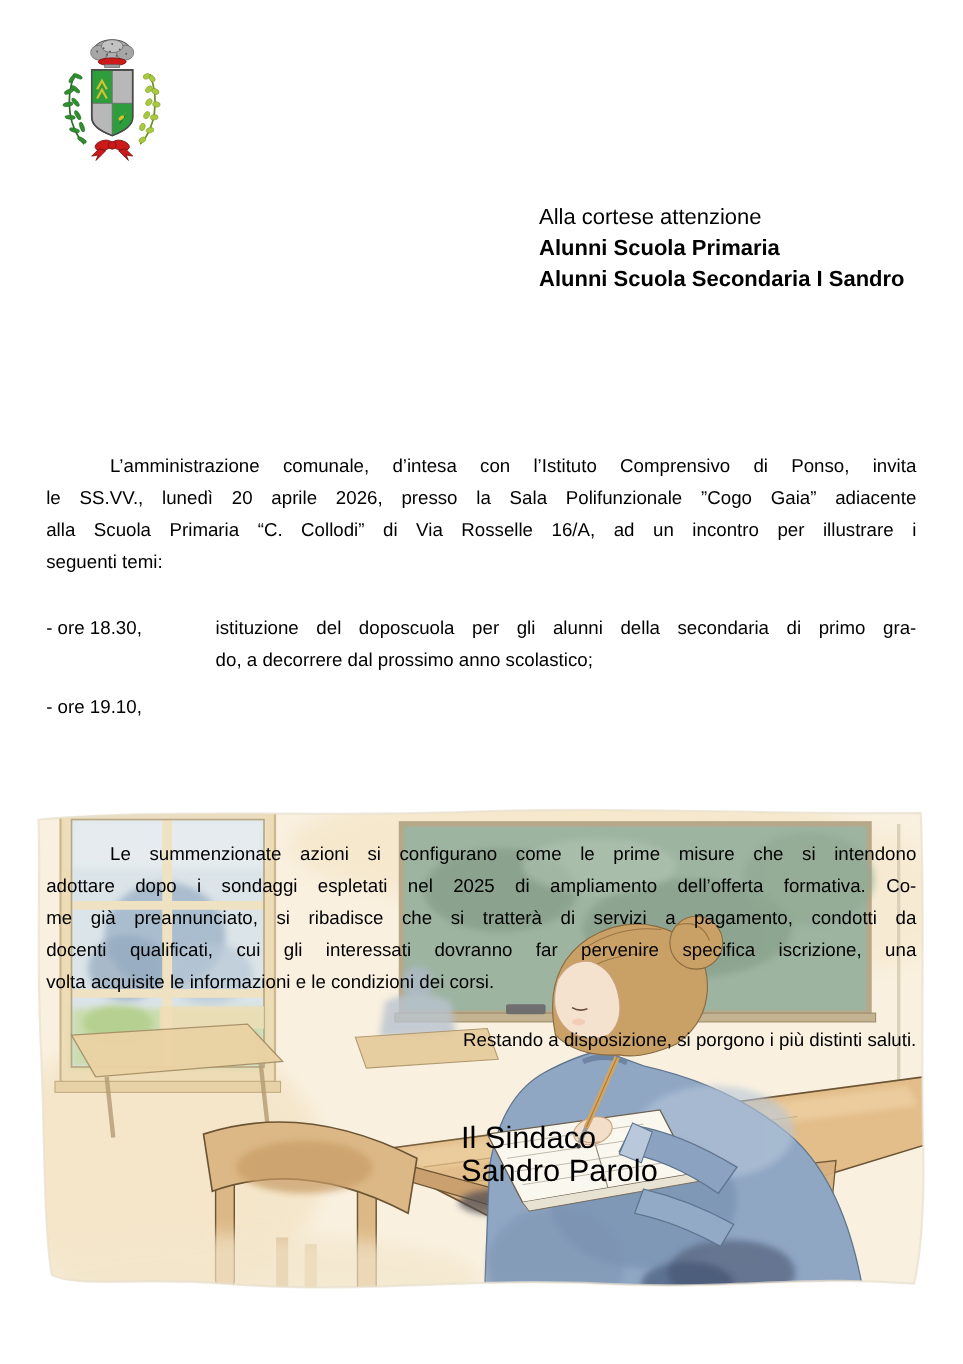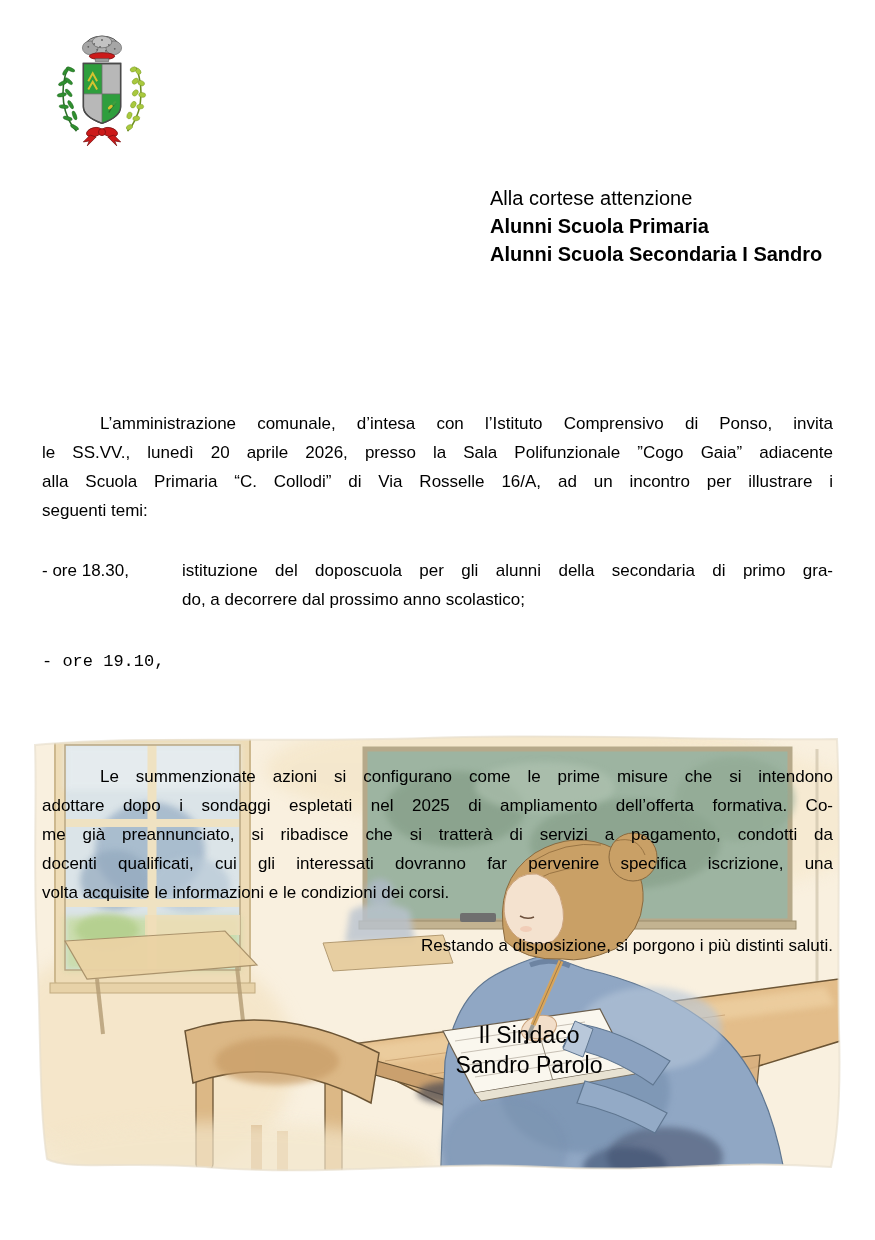--- a/index.html
+++ b/index.html
@@ -10,30 +10,30 @@
 
   .recipient{position:absolute;left:490px;top:184px;font-size:20px;line-height:28px;z-index:2;}
   .recipient .bold{font-weight:bold;}
 
   .textblock{position:absolute;left:42px;width:791px;font-size:17px;line-height:29px;z-index:2;}
   .tline{text-align:justify;white-space:nowrap;}
   .tline.fill{text-align-last:justify;-moz-text-align-last:justify;}
   .tline.ind{text-indent:58px;}
 
   #intro{top:409px;}
-  #agenda1{top:556px;}
-  #agenda2{top:647px;font-family:Liberation Mono, monospace;}
+  #agenda1{top:556px;gap:14px;}
+  #agenda2{top:628px;}
   #notes{top:762px;}
   #closing{top:931px;}
 
   .agenda{display:grid;grid-template-columns:140px 1fr;}
   .agenda .time{white-space:nowrap;}
 
-  .signature{position:absolute;left:419px;top:1020px;width:220px;text-align:center;
-             font-size:23px;line-height:30px;z-index:2;}
+  .signature{position:absolute;left:419px;top:1020px;width:220px;
+             font-size:28px;line-height:30px;z-index:2;}
   .signature .name{}
 
   .artwork{position:absolute;left:25px;top:729px;width:822px;height:460px;z-index:0;}
 </style>
 </head>
 <body>
 
 <div class="page">
 
   <svg class="crest" viewBox="0 0 100 120" aria-hidden="true">

